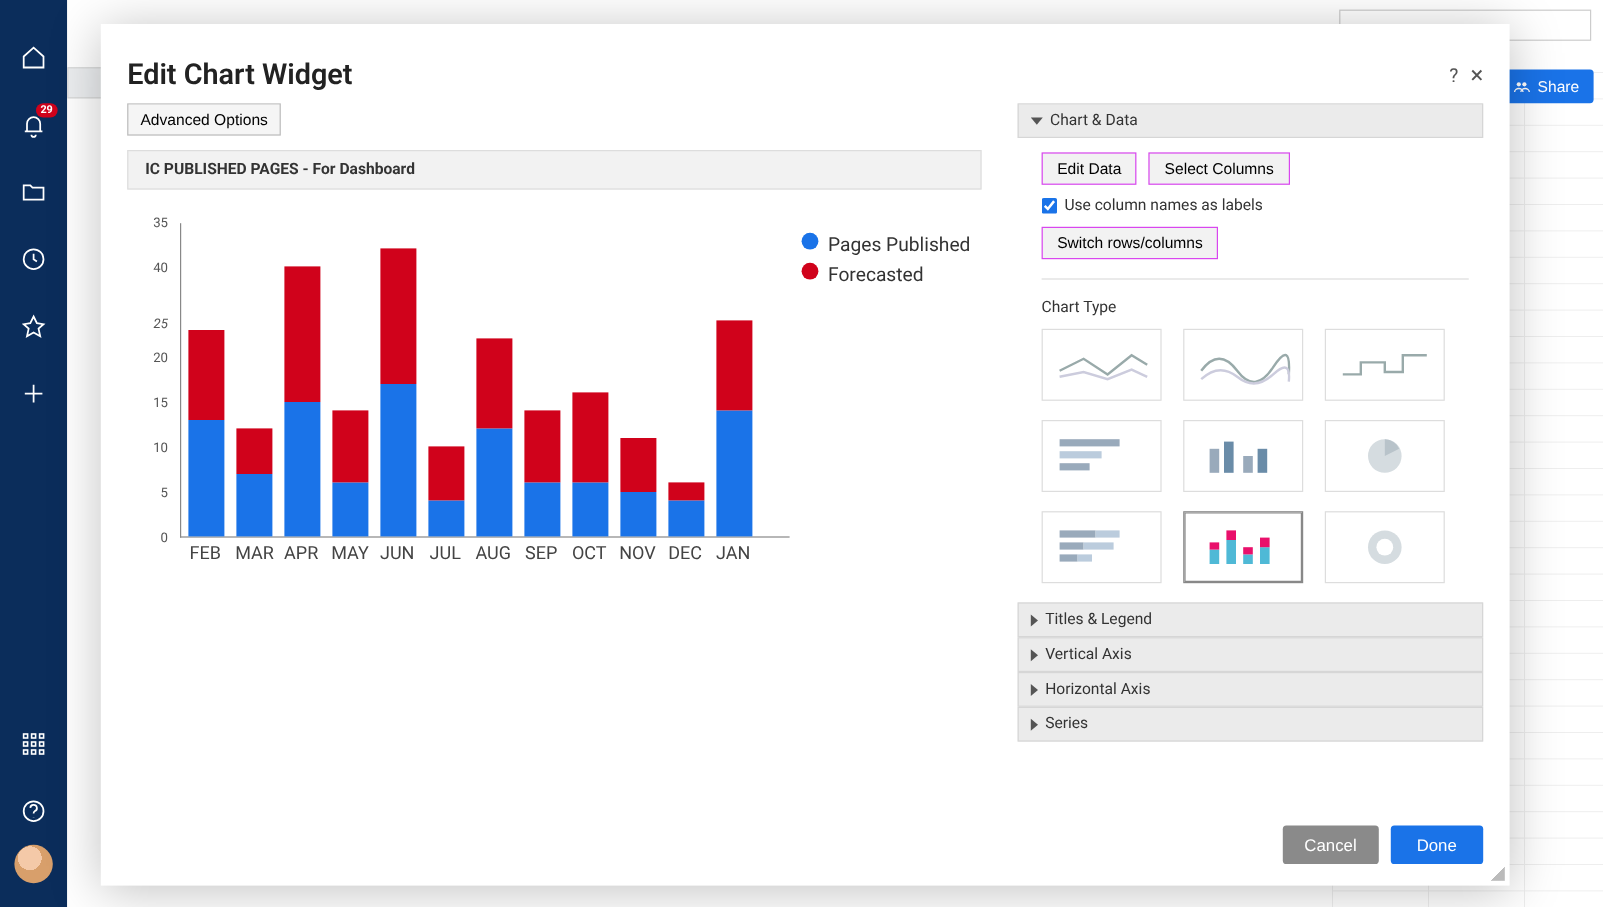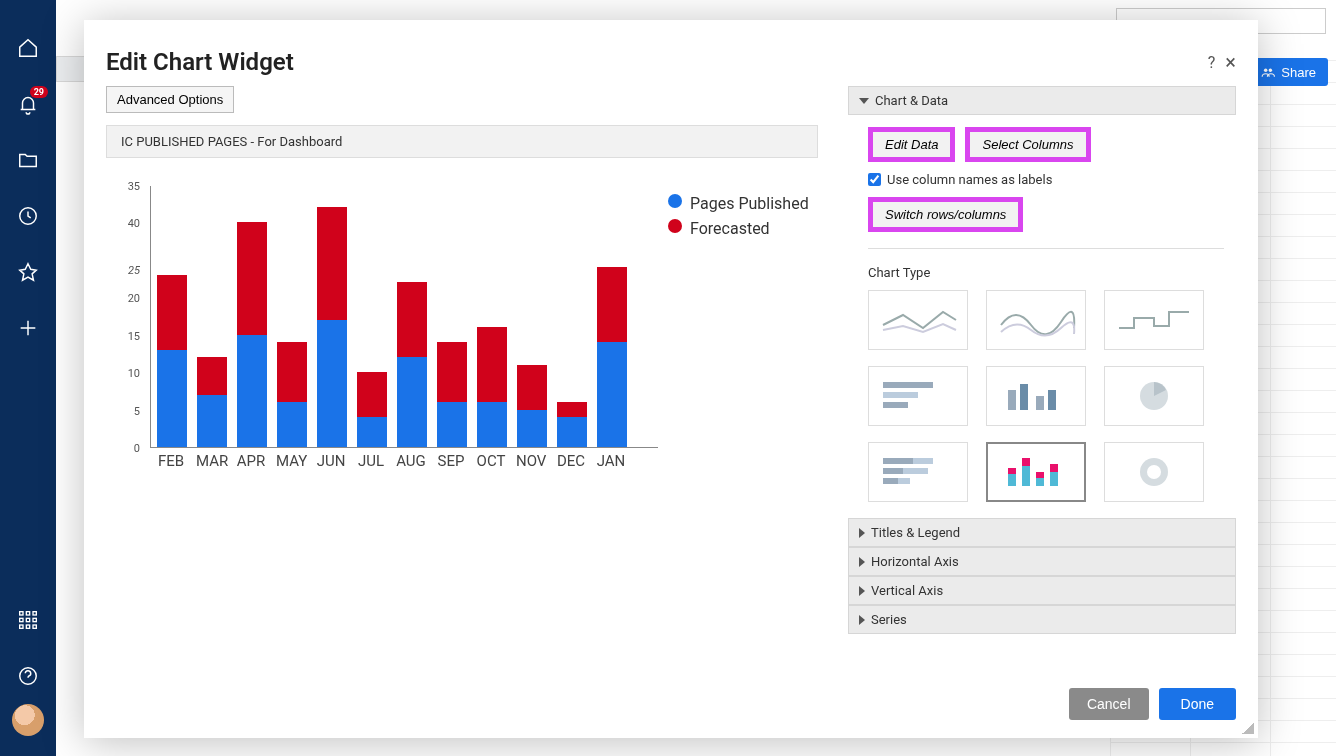--- a/index.html
+++ b/index.html
@@ -22,21 +22,21 @@
 
 
 .modal { position: absolute; left: 84px; top: 20px; width: 1174px; height: 718px; background: #fff; box-shadow: 0 4px 40px rgba(0,0,0,0.25); display: flex; flex-direction: column; }
 .modal-header { padding: 28px 22px 10px 22px; display: flex; align-items: center; justify-content: space-between; }
 .modal-title { font-size: 24px; font-weight: 600; color: #222; }
 .modal-header .right { display: flex; gap: 10px; align-items: center; }
 .modal-header .right span { cursor: pointer; color: #555; font-size: 16px; }
 .modal-body { flex: 1; display: flex; padding: 0 22px; gap: 30px; overflow: hidden; }
 .left-pane { flex: 1; display: flex; flex-direction: column; }
 .adv-opts { align-self: flex-start; background: #f5f5f5; border: 1px solid #bbb; padding: 5px 10px; font-size: 13px; cursor: pointer; margin-bottom: 12px; }
-.chart-title-bar { background: #f2f2f2; border: 1px solid #ddd; padding: 8px 14px; font-weight: 400; color: #333; font-size: 13px; }
+.chart-title-bar { background: #f2f2f2; border: 1px solid #ddd; padding: 8px 14px; font-weight: 700; color: #333; font-size: 13px; }
 .chart-area { height: 310px; position: relative; margin-top: 10px; }
 
 
 .y-axis { position: absolute; left: 0; top: 18px; bottom: 30px; width: 40px; }
 .y-tick { position: absolute; right: 6px; font-size: 11px; color: #555; transform: translateY(50%); }
 .plot { position: absolute; left: 44px; right: 160px; top: 18px; bottom: 30px; border-left: 1px solid #888; border-bottom: 1px solid #888; }
 .bar-group { position: absolute; bottom: 0; width: 30px; }
 .bar-seg { position: absolute; left: 0; width: 100%; }
 .x-labels { position: absolute; left: 44px; right: 160px; bottom: 6px; height: 20px; }
 .x-label { position: absolute; font-size: 15px; color: #444; text-align: center; width: 30px; transform: translateX(0); }
@@ -44,21 +44,21 @@
 .legend-item { display: flex; gap: 8px; font-size: 16px; margin-bottom: 6px; }
 .legend-swatch { width: 14px; height: 14px; border-radius: 50%; }
 
 
 .right-pane { width: 388px; display: flex; flex-direction: column; }
 .section-header { background: #ebebeb; border: 1px solid #d6d6d6; padding: 6px 10px; font-size: 13px; display: flex; align-items: center; gap: 6px; cursor: pointer; }
 .section-header .tri { width: 0; height: 0; border-left: 5px solid transparent; border-right: 5px solid transparent; }
 .tri.down { border-top: 6px solid #555; }
 .tri.right { border-left: 6px solid #555; border-top: 5px solid transparent; border-bottom: 5px solid transparent; border-right: none; width: 0; }
 .section-body { padding: 12px 12px 16px 20px; }
-.btn { background: #f2f2f2; border: 5px solid #d946ef; padding: 5px 12px; font-size: 13px; cursor: pointer; font-style: italic; }
+.btn { background: #f2f2f2; border: 1px solid #d946ef; padding: 5px 12px; font-size: 13px; cursor: pointer; }
 .btn-row { display: flex; gap: 10px; margin-bottom: 10px; }
 .check-row { display: flex; align-items: center; gap: 6px; font-size: 13px; margin: 4px 0; }
 .check-row input { accent-color: #1a73e8; }
 .chart-type-label { font-size: 13px; margin: 16px 0 10px 0; color: #333; }
 .chart-type-grid { display: grid; grid-template-columns: repeat(3, 100px); gap: 16px 18px; }
 .ct-cell { width: 100px; height: 60px; border: 1px solid #ddd; background: #fff; display: flex; align-items: center; justify-content: center; cursor: pointer; }
 .ct-cell.selected { border: 1px solid #888; box-shadow: 0 0 0 1px #888 inset; }
 .ct-cell svg { display: block; }
 
 .modal-footer { padding: 14px 22px 18px; display: flex; justify-content: flex-end; gap: 10px; }
@@ -330,25 +330,25 @@
             </div>
         </div>
       </div>
 
       <div class="section-header">
         <span class="tri right"></span>
         <span>Titles &amp; Legend</span>
       </div>
       <div class="section-header">
         <span class="tri right"></span>
+        <span>Vertical Axis</span>
+      </div>
+      <div class="section-header">
+        <span class="tri right"></span>
         <span>Horizontal Axis</span>
-      </div>
-      <div class="section-header">
-        <span class="tri right"></span>
-        <span>Vertical Axis</span>
       </div>
       <div class="section-header">
         <span class="tri right"></span>
         <span>Series</span>
       </div>
     </div>
   </div>
 
   <div class="modal-footer">
     <button class="btn-cancel">Cancel</button>

